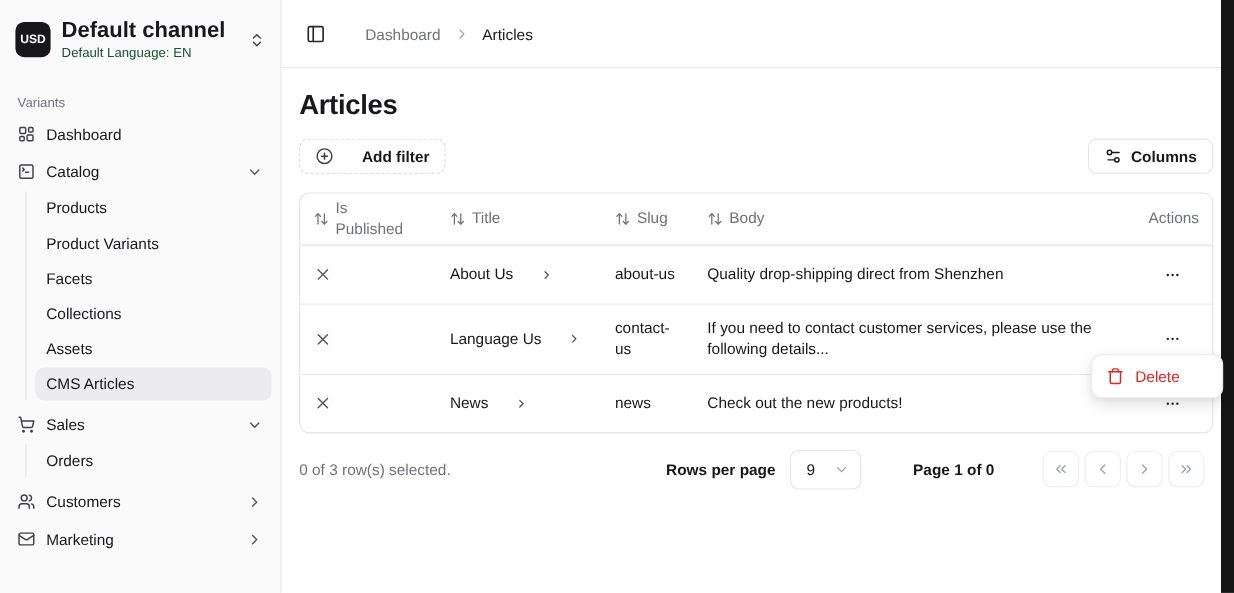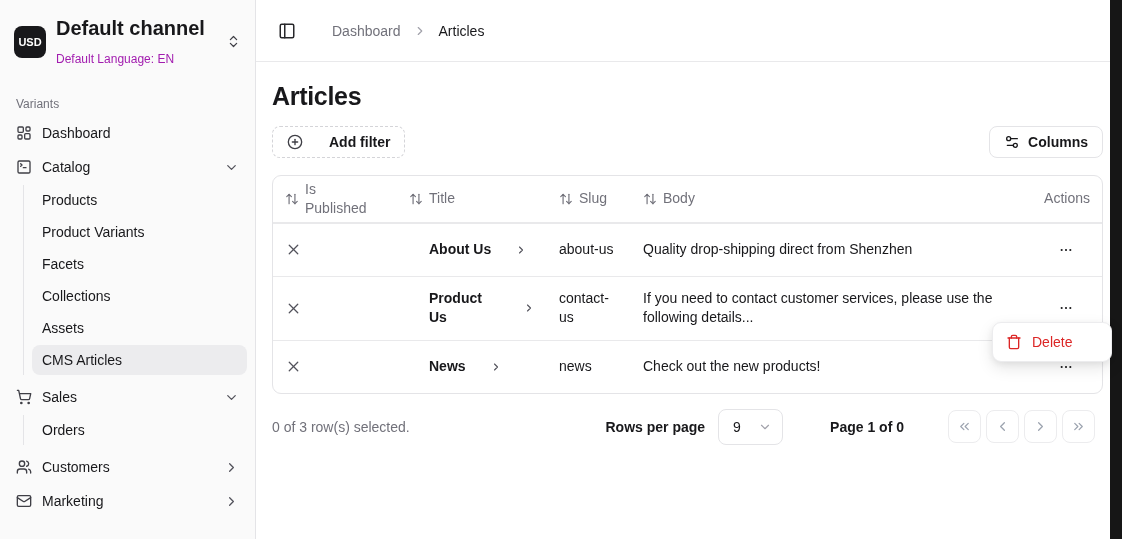--- a/index.html
+++ b/index.html
@@ -22,21 +22,21 @@
     display:flex; align-items:center; gap:10px;
     padding:4px 6px; border-radius:8px; cursor:pointer;
   }
   .avatar {
     width:32px; height:32px; border-radius:8px; background:#18181b;
     color:#fff; font-size:11px; font-weight:700;
     display:flex; align-items:center; justify-content:center; flex:none;
   }
   .channel-meta { flex:1; min-width:0; line-height:1.25; }
   .channel-name { font-weight:700; font-size:20px; color:#18181b; }
-  .channel-sub { font-size:12px; color:#a21caf;margin-top:11px; }
+  .channel-sub { font-size:12px; color:#14532d; }
   .channel .updown { color:#3f3f46; flex:none; }
   .group-label { margin:26px 0 6px 8px; font-size:12px; color:#71717a; }
   .nav { list-style:none; margin:0; padding:0; }
   .nav-item {
     display:flex; align-items:center; gap:10px;
     height:32px; padding:0 8px; margin:2px 0;
     border-radius:8px; color:#18181b; cursor:pointer;
   }
   .nav-item .nicon { color:#3f3f46; display:flex; flex:none; }
   .nav-item .chev { margin-left:auto; color:#52525b; display:flex; }
@@ -100,21 +100,21 @@
   .thead { border-bottom:1px solid #e9e9eb; min-height:43px; color:#71717a; }
   .th { display:flex; align-items:center; gap:6px; padding:4px 12px; font-size:14px; }
   .th .sort { color:#71717a; display:flex; flex:none; cursor:pointer; }
   .th-label { line-height:1.35; }
   .th-wrap .th-label { max-width:70px; }
   .th-actions { justify-content:flex-end; padding-right:12px; }
   .td { padding:12px; font-size:14px; color:#18181b; line-height:1.4; }
   .td-status { color:#52525b; display:flex; align-items:center; }
   .title-link {
     display:inline-flex; align-items:center; gap:24px;
-    font-weight:700; cursor:pointer; color:#18181b;margin-left:20px;
+    font-weight:400; cursor:pointer; color:#18181b;
   }
   .title-link .chev { color:#52525b; display:flex; }
   .td-actions { display:flex; justify-content:flex-end; padding-right:22px; }
   .ellipsis-btn {
     border:none; background:transparent; color:#18181b; cursor:pointer;
     width:28px; height:28px; display:flex; align-items:center; justify-content:center;
     border-radius:6px; padding:0;
   }
   .row-1 { min-height:48px; }
   .row-2 { min-height:62px; }
@@ -419,21 +419,21 @@
           <div class="td td-status">
             <span>
               <svg width="17" height="17" viewBox="0 0 24 24" fill="none" stroke="currentColor" stroke-width="1.8" stroke-linecap="round" stroke-linejoin="round">
                   <path d="M18 6 6 18"></path>
                   <path d="m6 6 12 12"></path>
                 </svg>
             </span>
           </div>
           <div class="td">
             <span class="title-link">
-              <span>Product Us</span>
+              <span>Language Us</span>
               <span class="chev">
                 <svg width="12" height="12" viewBox="0 0 24 24" fill="none" stroke="currentColor" stroke-width="2.2" stroke-linecap="round" stroke-linejoin="round">
                     <path d="m9 18 6-6-6-6"></path>
                   </svg>
               </span>
             </span>
           </div>
           <div class="td">contact-us</div>
           <div class="td">If you need to contact customer services, please use the following details...</div>
           <div class="td td-actions">

